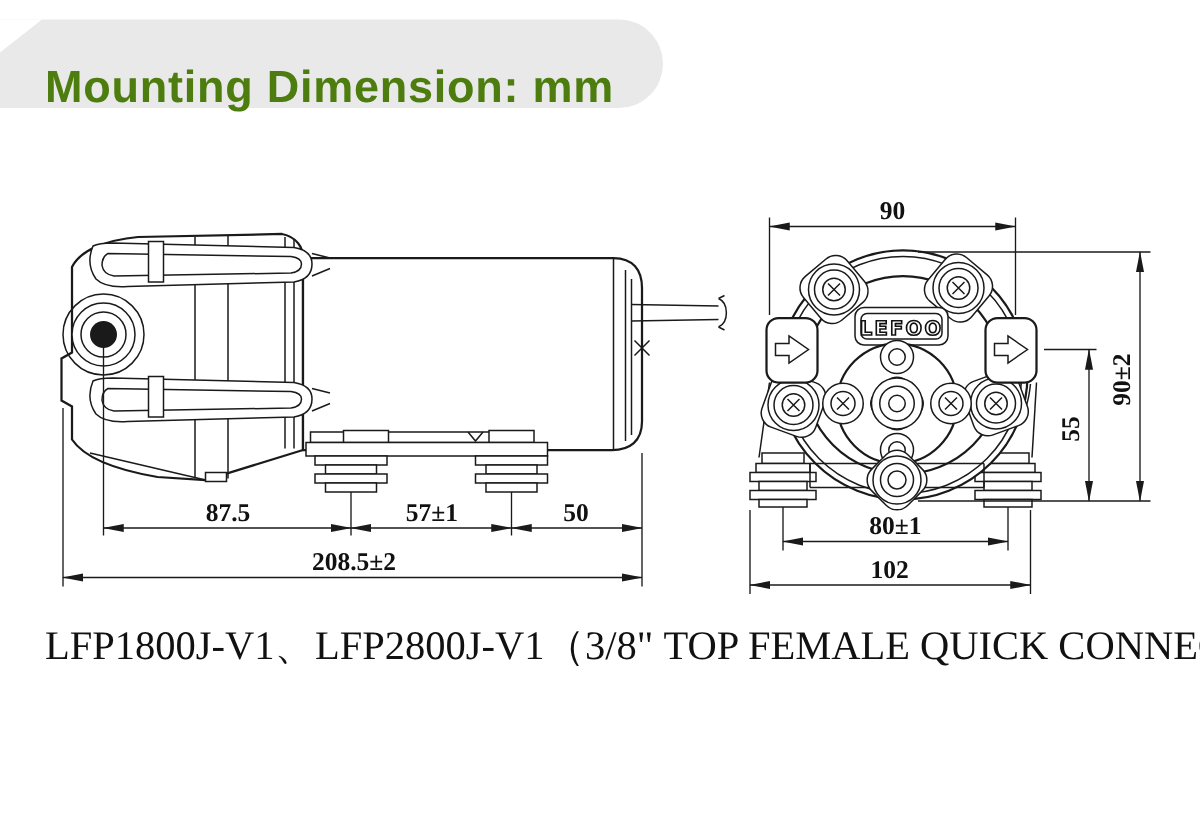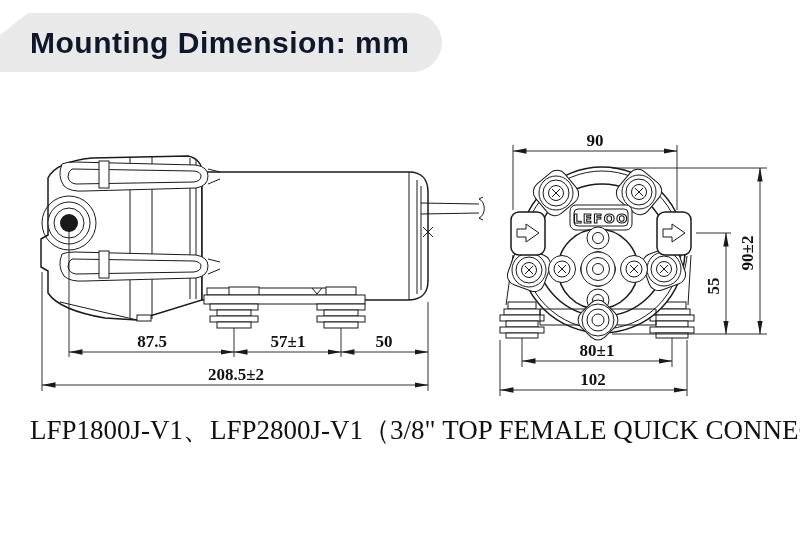--- a/index.html
+++ b/index.html
@@ -9,22 +9,22 @@
   }
   .banner{
     position:absolute;left:0;top:13px;width:442px;height:59px;
     background:#e9e9e9;border-radius:0 30px 30px 0;
   }
   .banner::before{
     content:'';position:absolute;left:0;top:0;width:0;height:0;
     border-left:28px solid #ffffff;border-bottom:22px solid transparent;
   }
   .banner-title{
-    position:absolute;left:30px;top:0;height:59px;line-height:59px;
-    font-size:30px;font-weight:700;color:#0f172a;letter-spacing:0.5px;
+    position:absolute;left:30px;top:16px;height:59px;line-height:59px;
+    font-size:30px;font-weight:700;color:#4d7c0f;letter-spacing:0.5px;
     white-space:nowrap;
   }
   .drawing{position:absolute;left:0;top:0;}
   .caption{
     position:absolute;left:30px;top:412px;width:760px;
     font-family:"Liberation Serif","DejaVu Serif",serif;
     font-size:27px;color:#111;white-space:nowrap;letter-spacing:0px;
   }
   
   .o  {fill:#ffffff;stroke:#1a1a1a;stroke-width:1.5;}  

